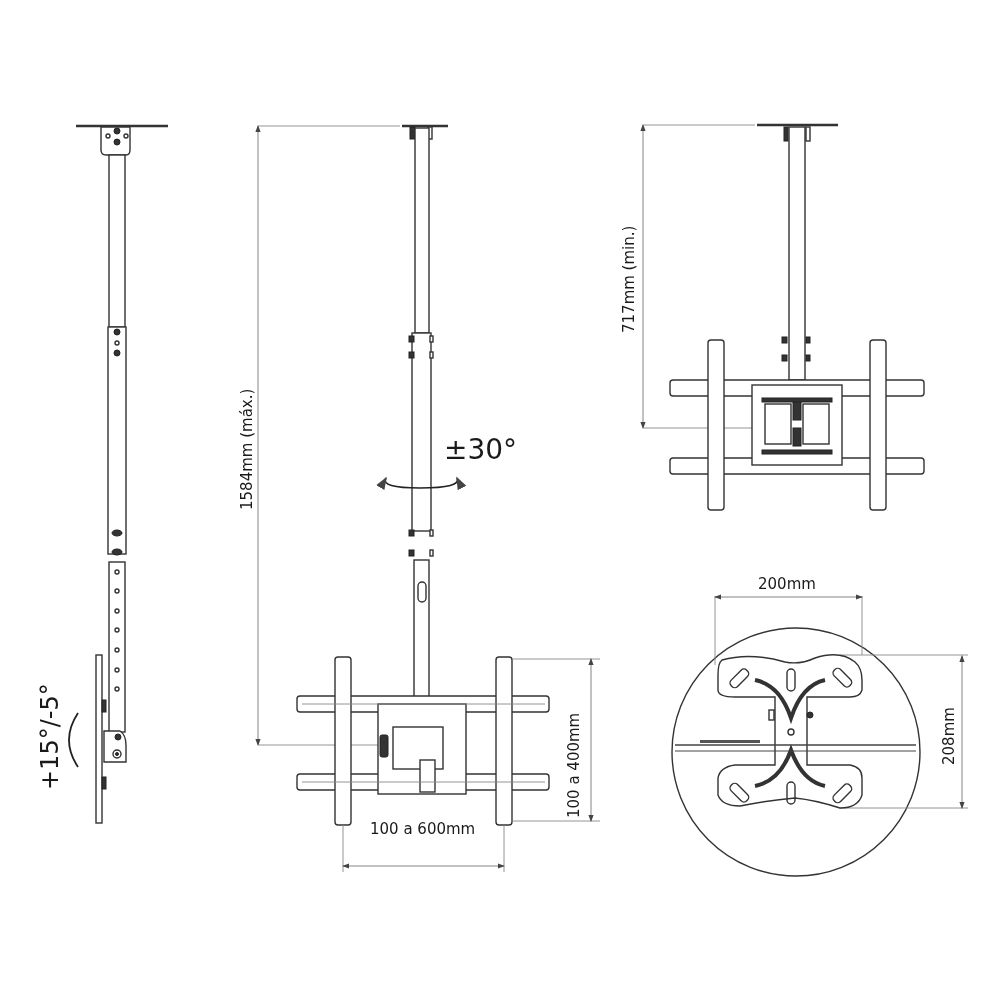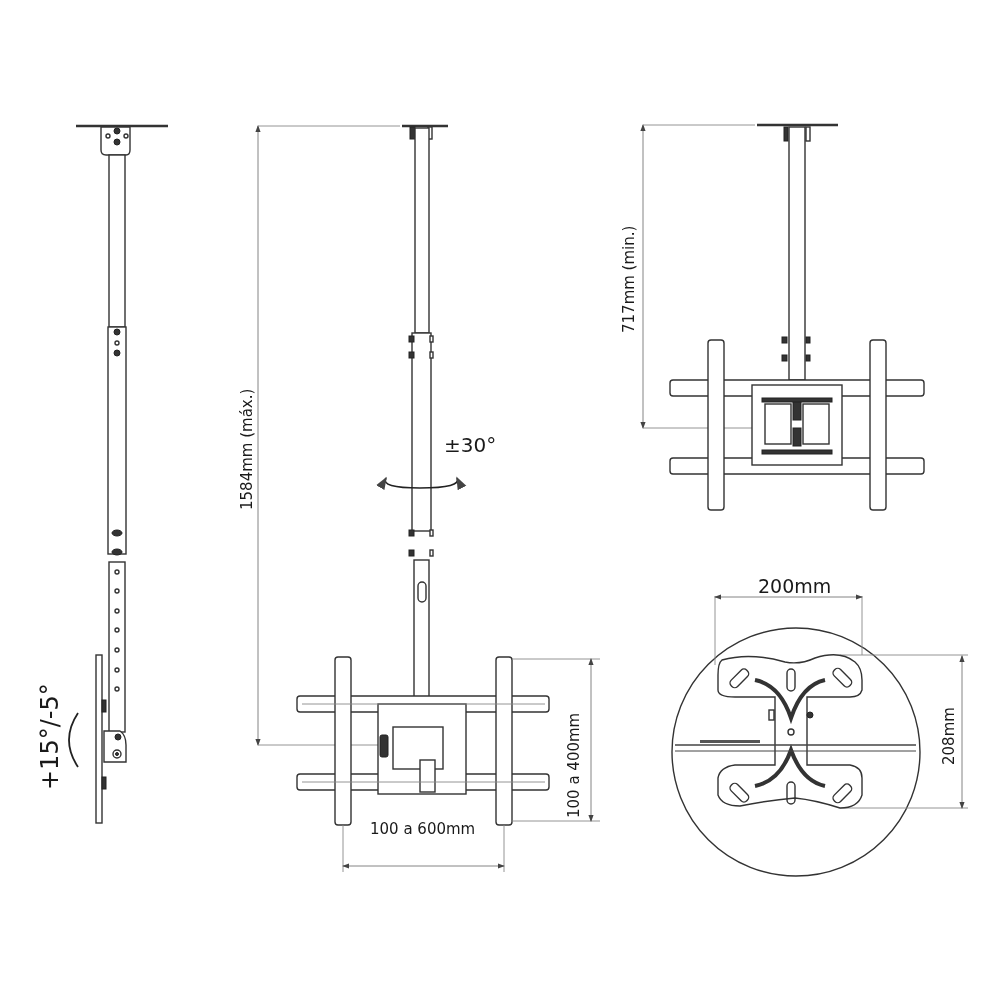--- a/index.html
+++ b/index.html
@@ -153,23 +153,23 @@
     <rect x="700" y="740" width="60" height="3" fill="#555"></rect>
     <rect x="769" y="710" width="5" height="10" class="lnf"></rect>
     <circle cx="810" cy="715" r="3" class="dark"></circle>
   </g>
 </svg>
 
 <div class="label vert" style="left:36px; top:790px; font-size:24px;">+15°/-5°</div>
 
 <div class="label vert" style="left:238px; top:510px; font-size:15px;">1584mm (máx.)</div>
 
-<div class="label" style="left:444px; top:433px; font-size:20px;">±30°</div>
+<div class="label" style="left:444px; top:433px; font-size:28px;">±30°</div>
 
 <div class="label vert" style="left:565px; top:818px; font-size:15px;">100 a 400mm</div>
 
 <div class="label" style="left:370px; top:820px; font-size:15px;">100 a 600mm</div>
 
 <div class="label vert" style="left:620px; top:333px; font-size:15px;">717mm (min.)</div>
 
-<div class="label" style="left:758px; top:575px; font-size:19px;">200mm</div>
+<div class="label" style="left:758px; top:575px; font-size:15px;">200mm</div>
 
 <div class="label vert" style="left:940px; top:765px; font-size:15px;">208mm</div>
 
 </body></html>

